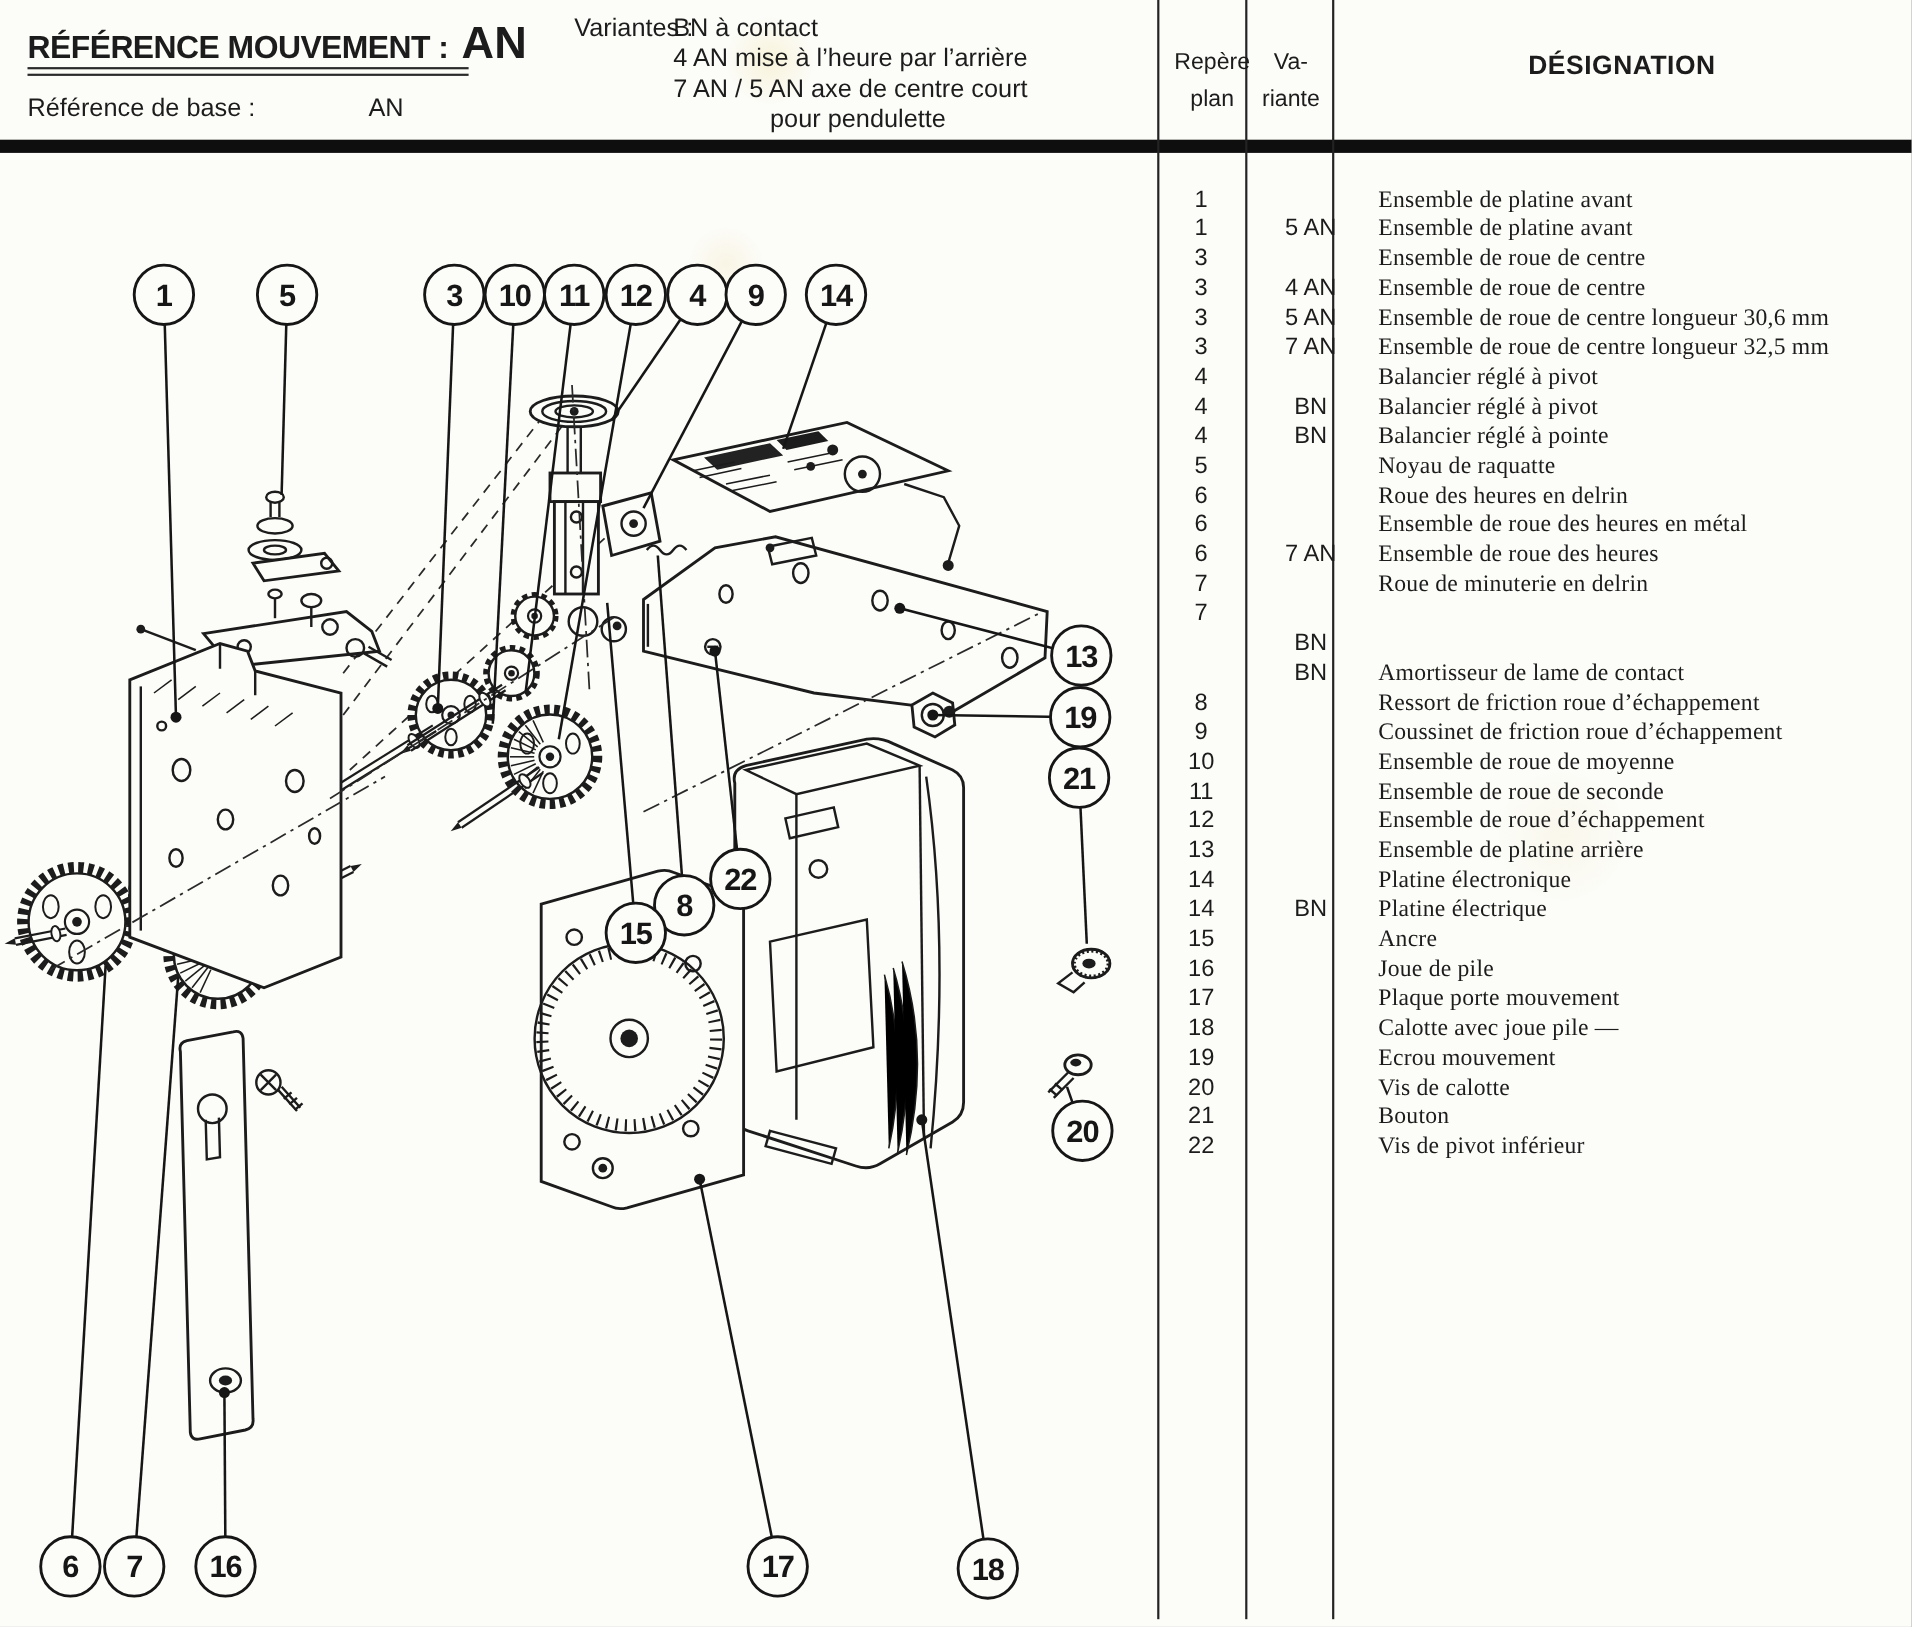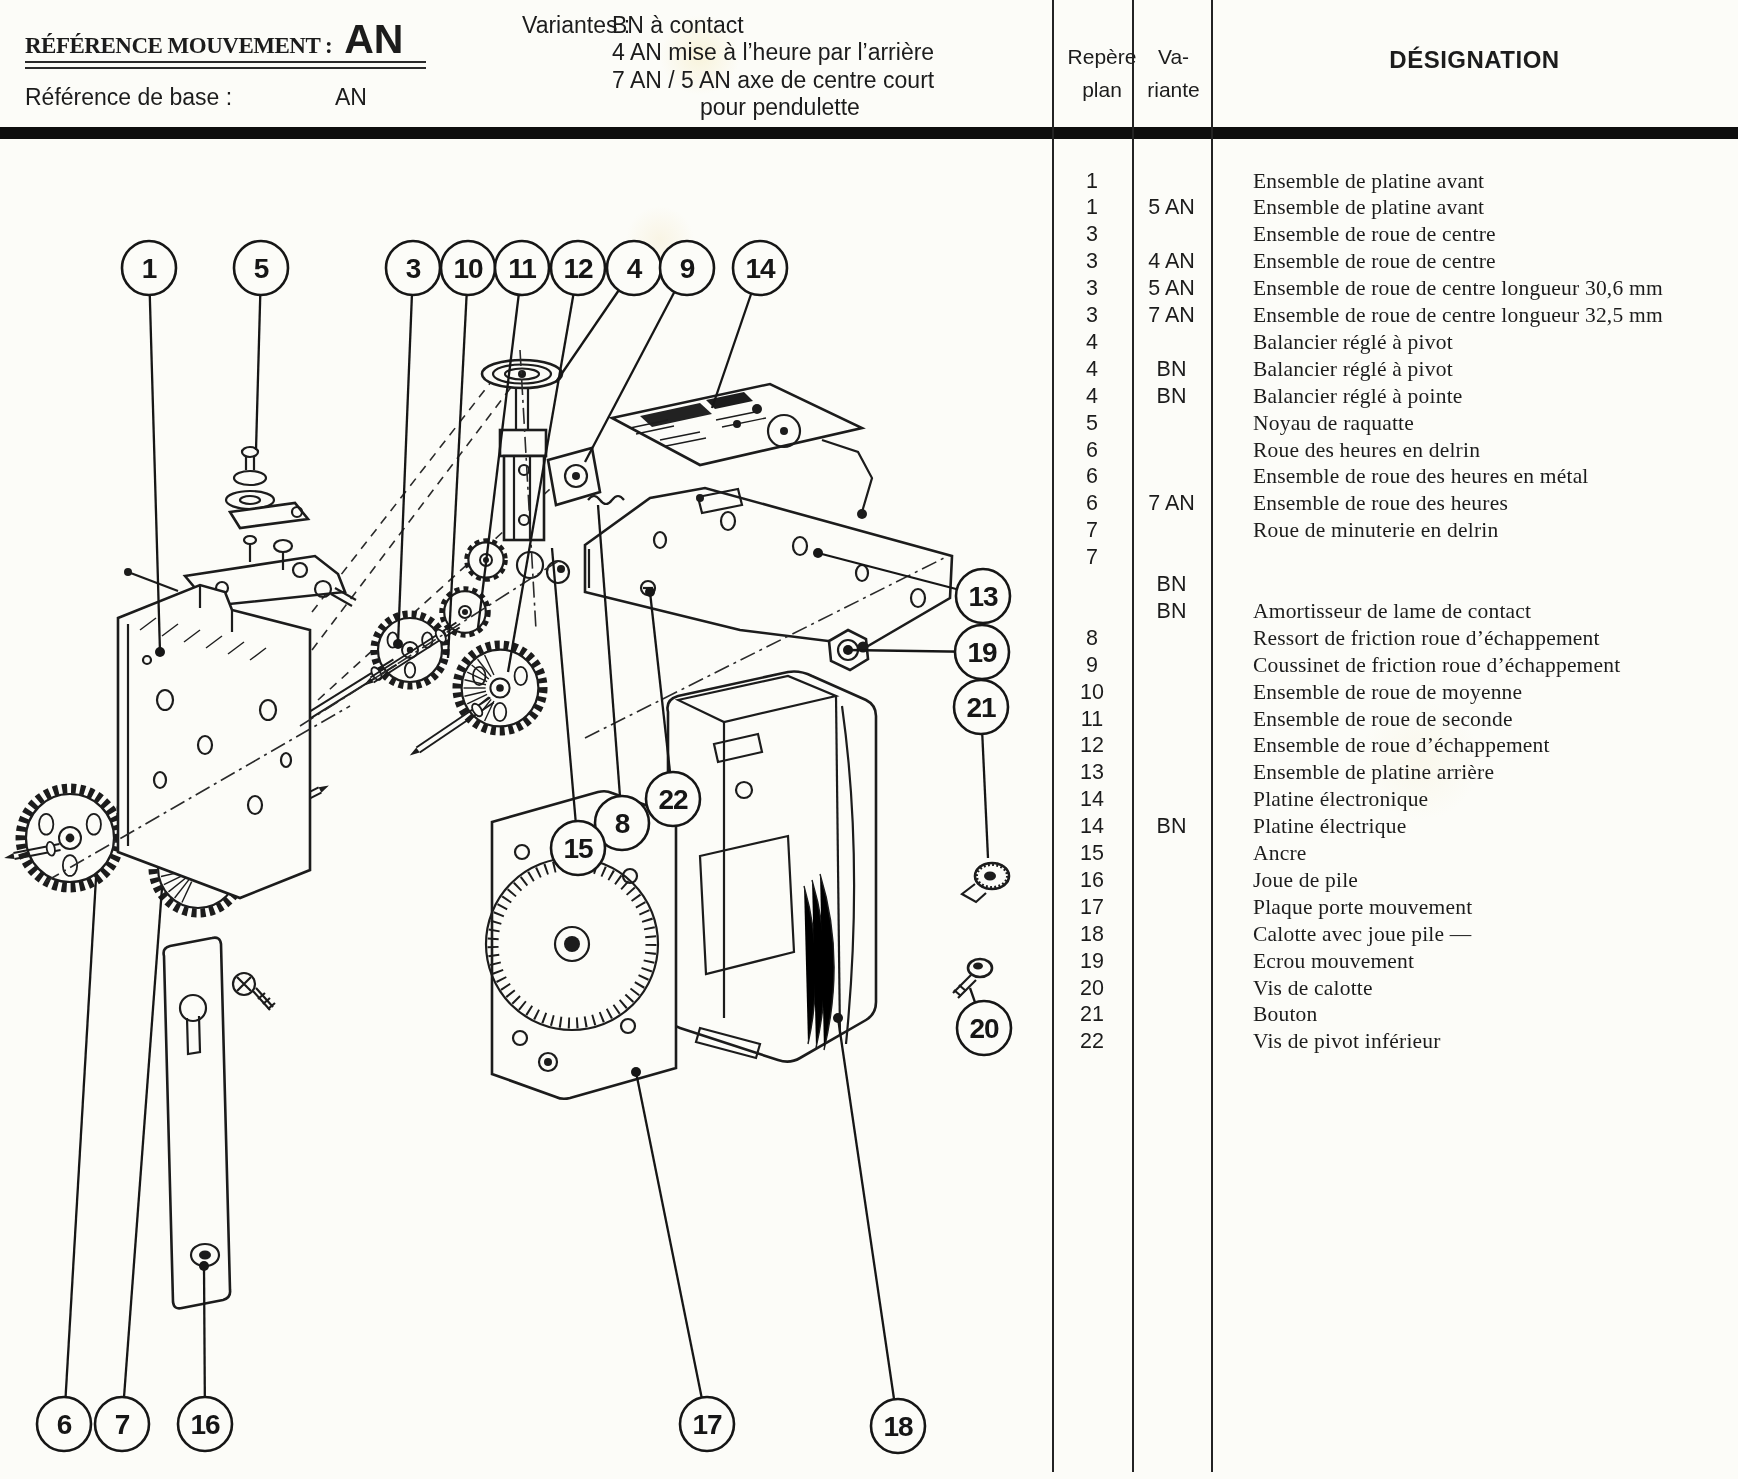--- a/index.html
+++ b/index.html
@@ -7,40 +7,40 @@
   #page{position:relative;width:1738px;height:1479px;background:var(--paper);
     background-image:
       radial-gradient(circle at 700px 55px, rgba(235,215,130,.25), transparent 40px),
       radial-gradient(circle at 660px 240px, rgba(235,210,140,.18), transparent 34px),
       radial-gradient(circle at 1420px 760px, rgba(230,210,140,.12), transparent 60px);
     overflow:hidden;
     font-family:"Liberation Sans", sans-serif; color:var(--ink);}
   .abs{position:absolute;}
   
   #title-block{left:25px;top:16px;display:flex;align-items:baseline;white-space:nowrap;}
-  #title-label{font-size:23px;font-weight:700;letter-spacing:-0.5px;font-family:Liberation Serif, serif;}
+  #title-label{font-size:29px;font-weight:700;letter-spacing:-0.5px;}
   #title-value{font-size:41px;font-weight:700;margin-left:12px;letter-spacing:0px;}
   .title-rule{left:25px;width:401px;height:2px;background:#2a2a2a;}
   #base-label{left:25px;top:84px;font-size:23px;}
   #base-value{left:335px;top:84px;font-size:23px;}
   #variants-label{left:522px;top:12px;font-size:23px;}
   #variant-lines{left:612px;top:12px;font-size:23px;line-height:27.4px;width:440px;}
   #variant-lines .indent{padding-left:88px;}
   #thick-bar{left:0;top:127px;width:1738px;height:12px;background:#0e0e0e;}
   
   .vline{top:0;width:2px;height:1472px;background:#232323;}
   #vline1{left:1052px;} #vline2{left:1132px;} #vline3{left:1211px;}
   .col-head{top:40px;font-size:21px;text-align:center;line-height:33px;}
   #col1-head{left:1052px;width:100px;}
   #col2-head{left:1132px;width:83px;}
   #col3-head{left:1211px;width:527px;top:46px;font-size:24px;font-weight:700;text-align:center;letter-spacing:0.5px;}
   
   .row{position:absolute;left:0;width:1738px;height:27px;font-size:21.5px;line-height:27px;}
   .cell-r{position:absolute;left:1052px;width:80px;text-align:center;}
-  .cell-v{position:absolute;left:1132px;width:79px;text-align:center;}
+  .cell-v{position:absolute;left:1132px;width:79px;text-align:center;padding-left:20px;}
   .cell-d{position:absolute;left:1253px;width:482px;letter-spacing:0.2px;white-space:nowrap;font-family:Liberation Serif, serif;}
   
   #diagram{left:0;top:0;}
   svg{display:block;}
   .ln{stroke:var(--ink);stroke-width:2.2;fill:none;}
   .part{stroke:var(--ink);stroke-width:2.6;fill:var(--paper);}
   .partn{stroke:var(--ink);stroke-width:2.2;fill:none;}
   .callout-circle{fill:var(--paper);stroke:#161616;stroke-width:2.6;}
   .callout-num{font-family:"Liberation Sans",sans-serif;font-weight:700;font-size:28px;fill:#161616;letter-spacing:-1px;}
 </style>

